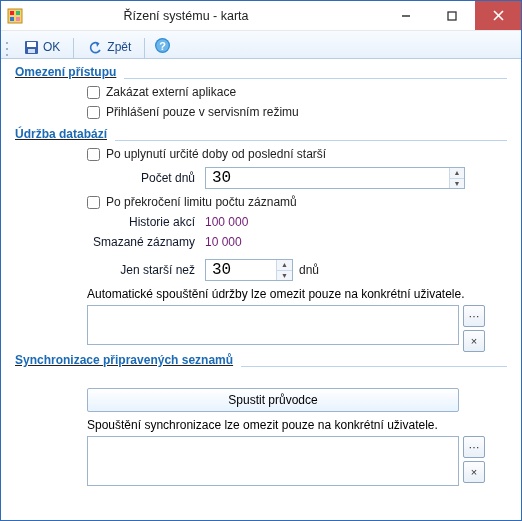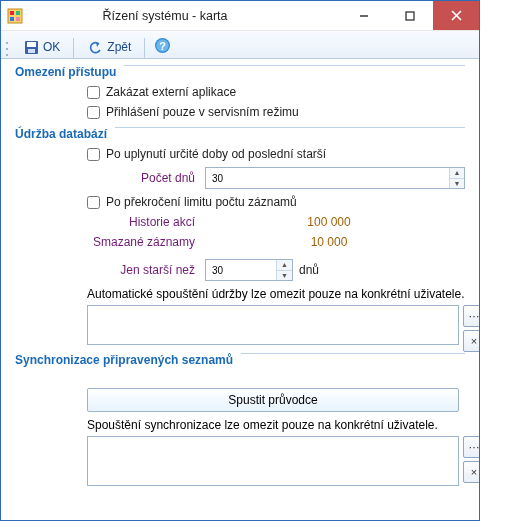--- a/index.html
+++ b/index.html
@@ -7,21 +7,21 @@
   body {
     font-family: "Segoe UI", Tahoma, sans-serif;
     font-size: 12px;
     background: #fff;
     color: #222;
     overflow: hidden;
   }
 
   
   .win {
-    width: 480px;
+    width: 522px;
     height: 521px;
     border: 1px solid #2e6bb8;
     background: #fff;
     display: flex;
     flex-direction: column;
   }
   .titlebar {
     height: 30px;
     background: #fff;
     display: flex;
@@ -83,22 +83,23 @@
   }
 
   
   .content {
     flex: 1;
     padding: 6px 14px 10px 14px;
     overflow: hidden;
   }
   .group { margin-bottom: 8px; }
   .group-header {
-    display: flex; align-items: flex-start;
+    display: flex; align-items: flex-end;
     margin-bottom: 6px;
+    text-decoration: underline;
   }
   .group-title {
     color: #1a6ab5;
     font-weight: 600;
     font-size: 12px;
     margin-right: 8px;
     white-space: nowrap;
   }
   .group-line {
     flex: 1;
@@ -108,64 +109,64 @@
     display: flex;
     align-items: center;
     margin-bottom: 6px;
   }
   .indent { padding-left: 72px; }
 
   .label-col {
     width: 190px;
     text-align: right;
     padding-right: 10px;
-    color: #701a75;
+    color: #0f172a;
   }
   .field-col { flex:1; display:flex; align-items:center; gap:6px; }
 
   input[type=checkbox] {
     width: 13px; height:13px; margin-right:6px;
   }
   .check-row {
     display:flex; 
   }
 
   .spinner {
     display:flex; align-items:stretch;
     border: 1px solid #9cb4cc;
     background:#fff;
     height: 22px;
   }
   .spinner input {
     border:none; outline:none;
     width: 70px;
     padding: 1px 6px;
-    font-family: Liberation Sans, sans-serif; font-size:10px;
+    font-family: Liberation Mono, monospace; font-size:16px;
   }
   .spinner.wide input { width: 100%; }
   .spinner .spin-btns {
     width: 16px;
     display:flex; flex-direction:column;
     border-left:1px solid #c9d9ea;
   }
   .spin-btns > div {
     flex:1;
     display:flex; align-items:center; justify-content:center;
     font-size:7px; color:#555;
     background:#f2f6fb;
   }
   .spin-btns > div:first-child { border-bottom:1px solid #c9d9ea; }
 
   
   .days-spinner-wrapper { flex:1; }
   .days-spinner-wrapper .spinner { width:100%; }
 
   .readonly-val {
-    flex:1; text-align:center; padding-right:12px;
-    color:#a16207;
+    flex:1; text-align:left; padding-right:12px;
+    color:#701a75;
   }
 
   .note {
     margin-left: 72px;
     margin-bottom: 4px;
     color:#000;
   }
 
   .listbox {
     margin-left: 72px;

